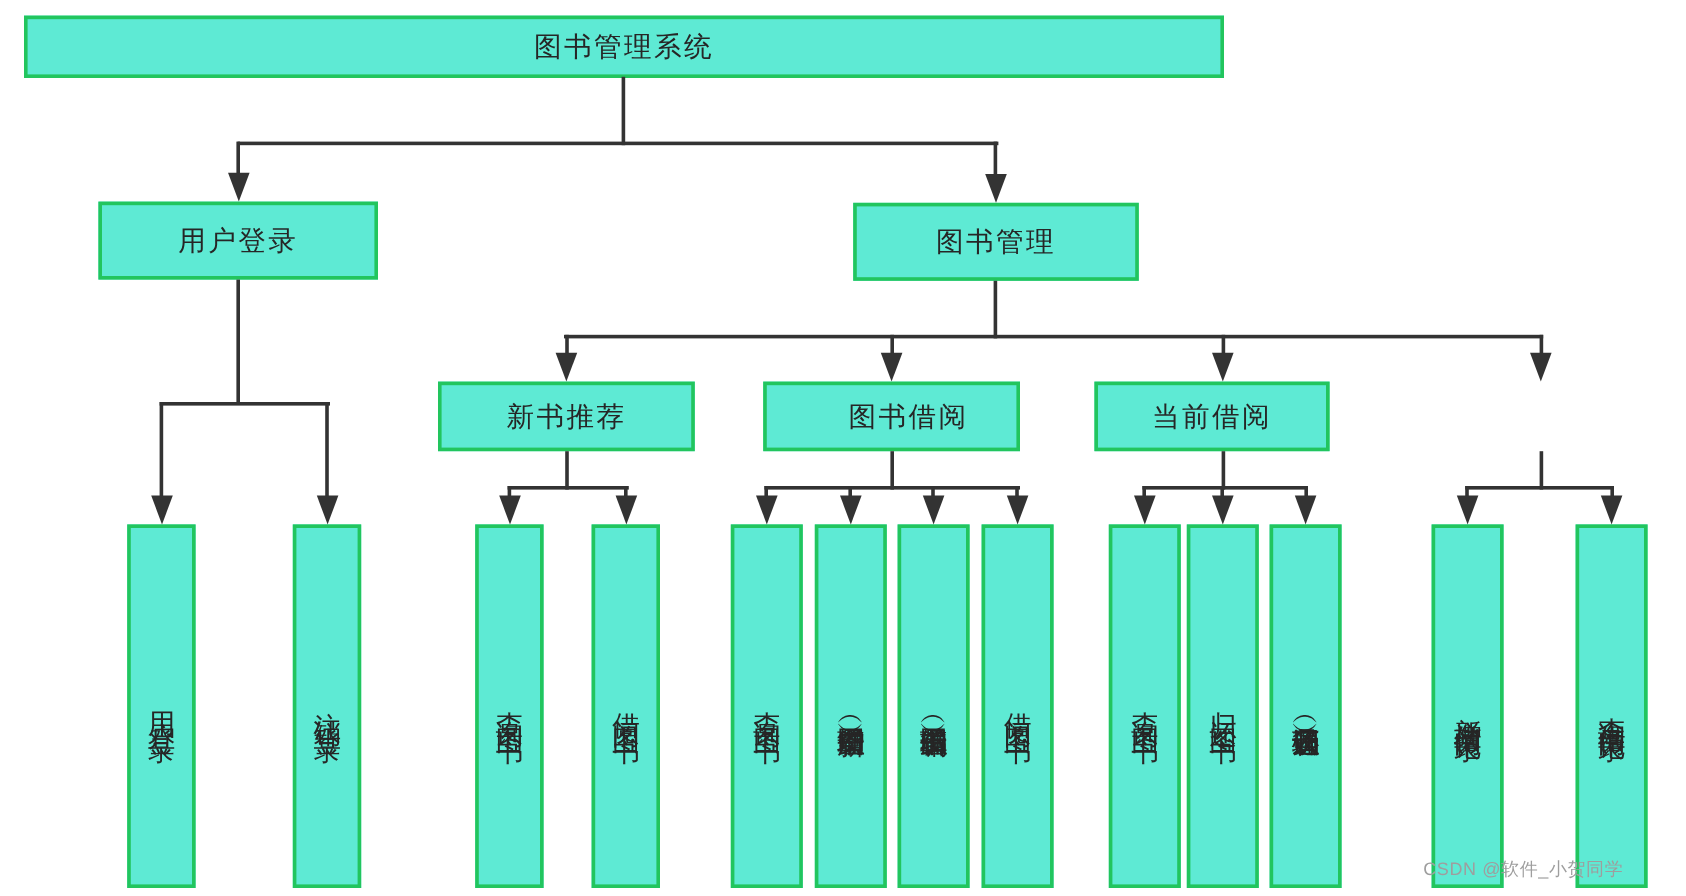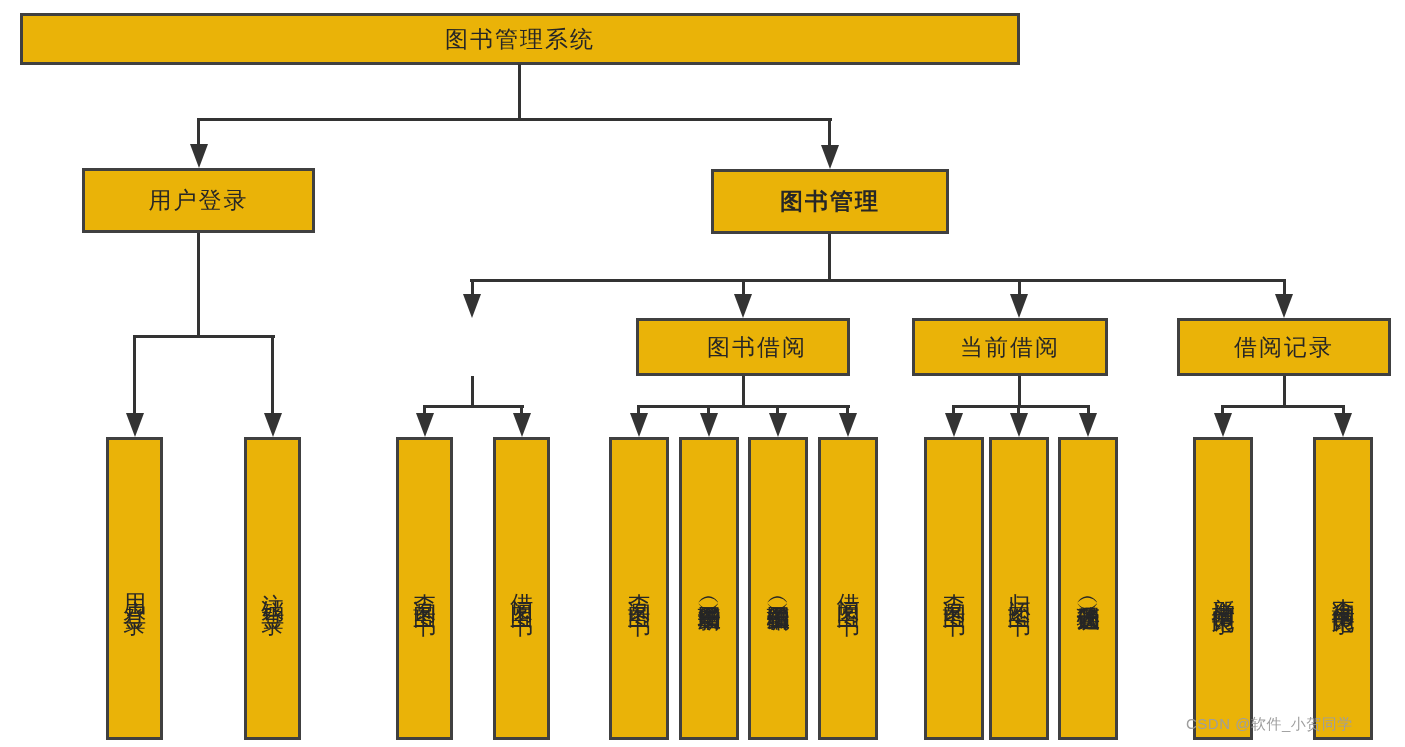--- a/index.html
+++ b/index.html
@@ -2,22 +2,22 @@
 <html><head>
 <meta charset="utf-8">
 <style>
   html,body{margin:0;padding:0;background:#fff;}
   .canvas{
     position:relative;width:1405px;height:747px;background:#ffffff;
     font-family:"Liberation Sans","DejaVu Sans",sans-serif;
     overflow:hidden;color:#262626;
   }
   .box{
-    position:absolute;box-sizing:border-box;background:#eab308;
-    border:3px solid #404040;
+    position:absolute;box-sizing:border-box;background:#5eead4;
+    border:3px solid #22c55e;
     display:flex;align-items:center;justify-content:center;
     color:#262626;
   }
   .h{font-size:23px;letter-spacing:2px;white-space:nowrap;}
   .v{
     writing-mode:vertical-rl;text-orientation:mixed;
     font-size:23px;line-height:1.1;letter-spacing:7px;
   }
   .v.mid{letter-spacing:3px;}
   .v.long{letter-spacing:0px;}
@@ -35,25 +35,25 @@
   }
 </style>
 </head>
 <body>
 
 <div class="canvas">
 
   <div class="box h" style="left:20px;top:13px;width:1000px;height:52px;">图书管理系统</div>
 
   <div class="box h" style="left:82px;top:168px;width:233px;height:65px;">用户登录</div>
-  <div class="box h" style="left:711px;top:169px;width:238px;height:65px;font-weight:bold;">图书管理</div>
+  <div class="box h" style="left:711px;top:169px;width:238px;height:65px;">图书管理</div>
 
+  <div class="box h" style="left:365px;top:318px;width:214px;height:58px;">新书推荐</div>
   <div class="box h" style="left:636px;top:318px;width:214px;height:58px;padding-left:28px;">图书借阅</div>
   <div class="box h" style="left:912px;top:318px;width:196px;height:58px;">当前借阅</div>
-  <div class="box h" style="left:1177px;top:318px;width:214px;height:58px;">借阅记录</div>
 
   <div class="box v" style="left:106px;top:437px;width:57px;height:303px;">用户登录</div>
   <div class="box v" style="left:244px;top:437px;width:57px;height:303px;">注销登录</div>
 
   <div class="box v" style="left:396px;top:437px;width:57px;height:303px;">查询图书</div>
   <div class="box v" style="left:493px;top:437px;width:57px;height:303px;">借阅图书</div>
 
   <div class="box v" style="left:609px;top:437px;width:60px;height:303px;">查询图书</div>
   <div class="box v long" style="left:679px;top:437px;width:60px;height:303px;">新增图书（管理员）</div>
   <div class="box v long" style="left:748px;top:437px;width:60px;height:303px;">编辑图书（管理员）</div>

